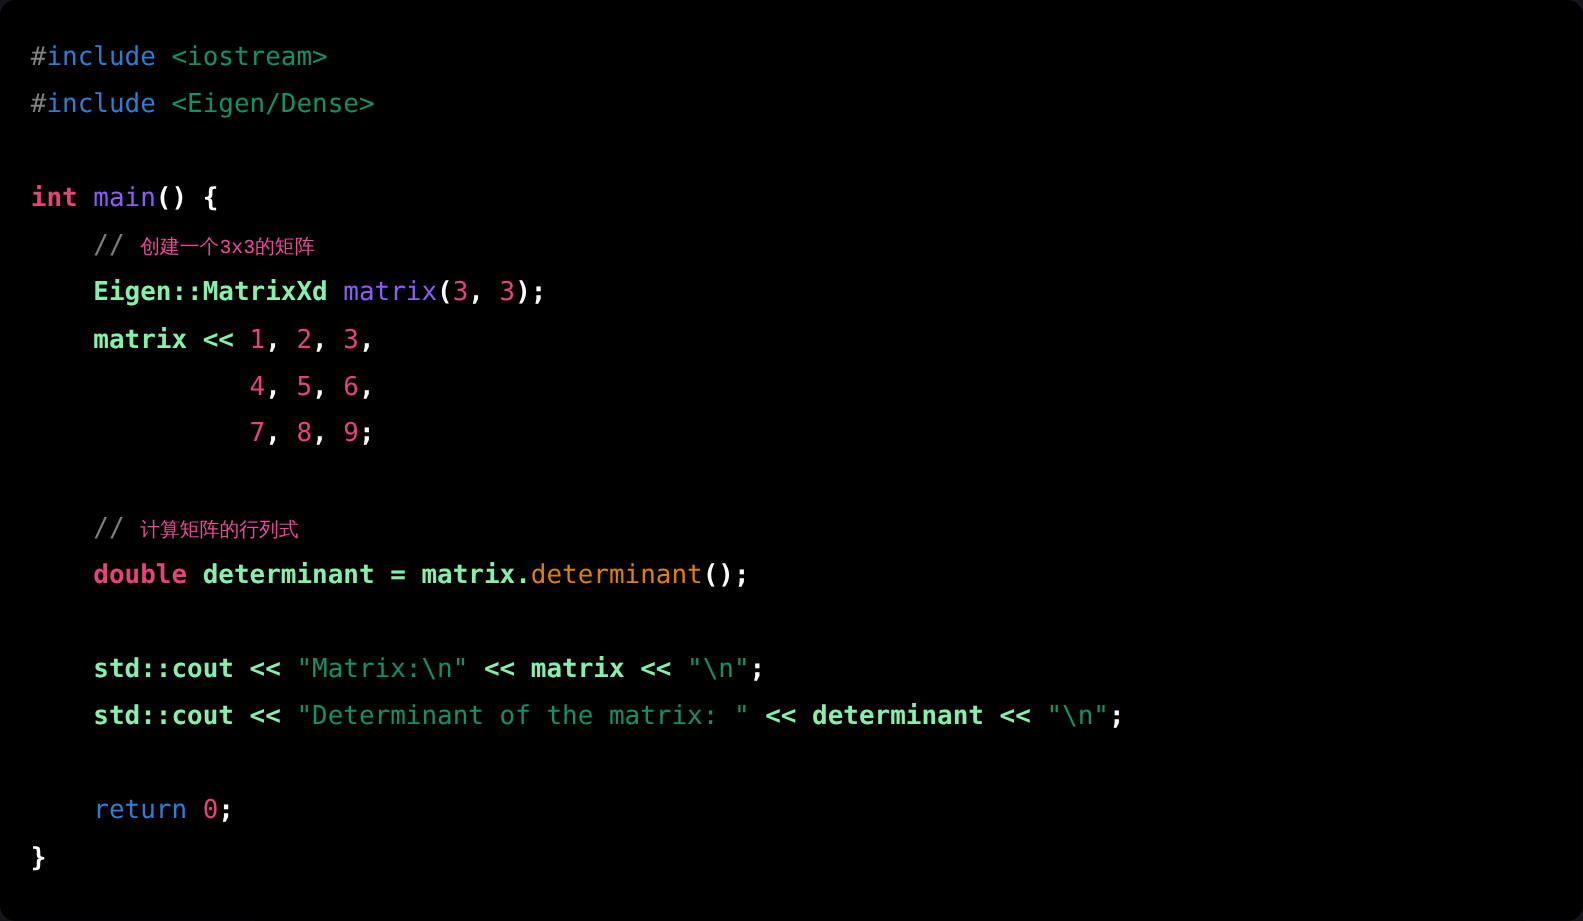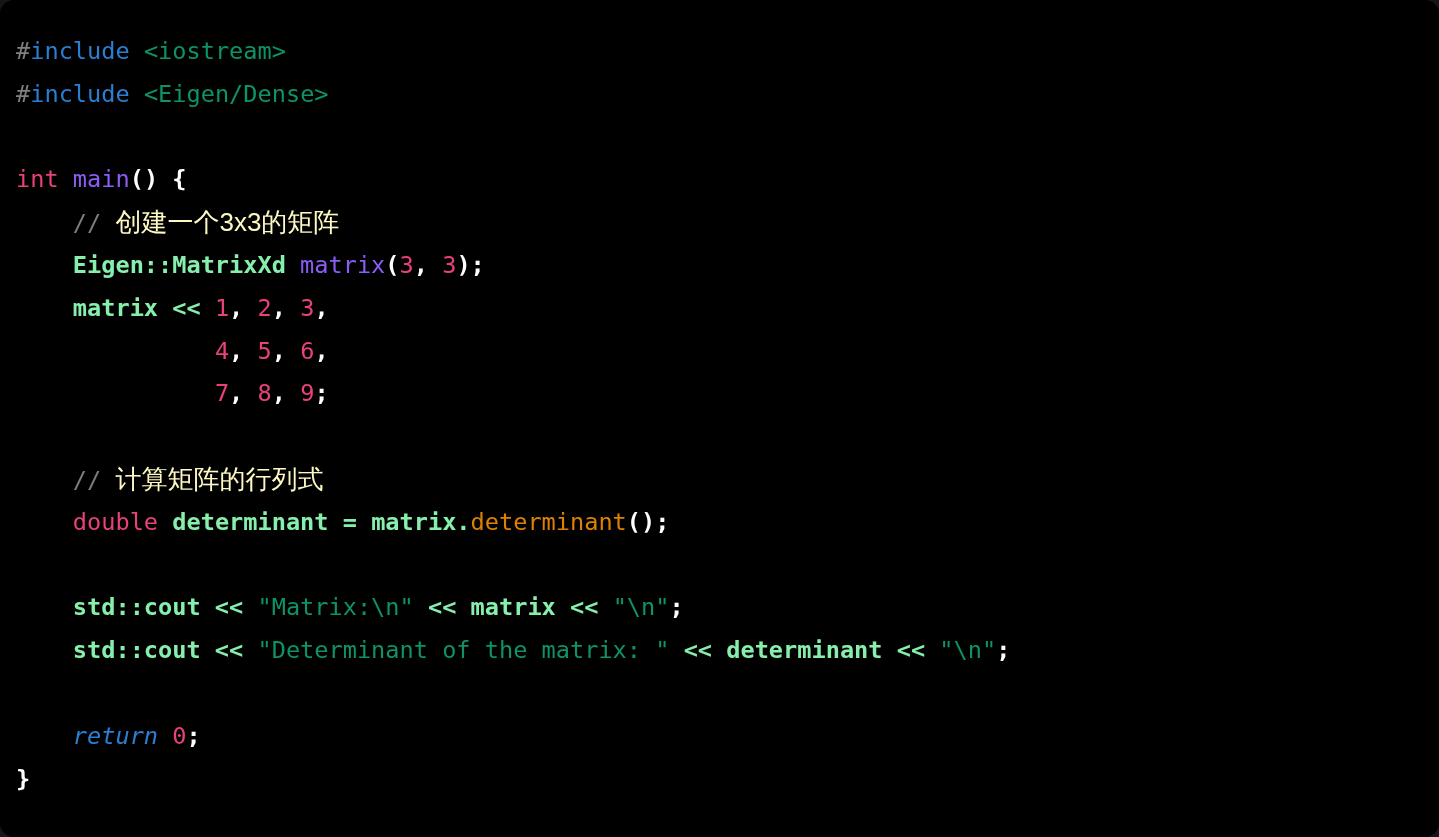--- a/index.html
+++ b/index.html
@@ -37,38 +37,38 @@
     font-size: 23.6px;
     line-height: 42.8px;
     letter-spacing: 0px;
     white-space: pre;
     tab-size: 4;
   }
 
   .ln {
     display: block;
     height: 42.8px;
-    padding-left: 16px;
+    padding-left: 28px;
     white-space: pre;
   }
 
   
   .t-plain   { color: #86efac; font-weight: bold; }
   .t-punct   { color: #ffffff; font-weight: bold; }
   .t-hash    { color: #808080; font-weight: normal; }
   .t-pre     { color: #2a7fd4; font-weight: normal; }
   .t-header  { color: #0e9268; font-weight: normal; }
-  .t-type    { color: #e8417c; font-weight: normal; }
-  .t-ctrl    { color: #2a7fd4; font-weight: normal; font-style: italic; }
+  .t-type    { color: #e8417c; font-weight: bold; }
+  .t-ctrl    { color: #2a7fd4; font-weight: normal; }
   .t-fn      { color: #8b5cf6; font-weight: normal; }
   .t-method  { color: #df8100; font-weight: normal; }
   .t-num     { color: #e8417c; font-weight: normal; }
   .t-str     { color: #0e9268; font-weight: normal; }
   .t-comment { color: #7d7d7d; font-weight: normal; font-family: "DejaVu Sans Mono", "Liberation Mono", monospace; }
-  .t-comment-cjk { color: #fef9c3; font-weight: normal; font-family: Liberation Sans, sans-serif; font-size: 26px; }
+  .t-comment-cjk { color: #ec4899; font-weight: normal; font-family: Liberation Mono, monospace; font-size: 18px; }
   .t-blank   { color: transparent; }
 </style>
 </head>
 <body>
 
 <div id="code-card">
   <pre id="code-block"><span class="ln"><span class="t-hash">#</span><span class="t-pre">include</span><span class="t-plain"> </span><span class="t-header">&lt;iostream&gt;</span></span><span class="ln"><span class="t-hash">#</span><span class="t-pre">include</span><span class="t-plain"> </span><span class="t-header">&lt;Eigen/Dense&gt;</span></span><span class="ln"><span class="t-blank">&nbsp;</span></span><span class="ln"><span class="t-type">int</span><span class="t-plain"> </span><span class="t-fn">main</span><span class="t-punct">() {</span></span><span class="ln"><span class="t-comment">    // </span><span class="t-comment-cjk">创建一个3x3的矩阵</span></span><span class="ln"><span class="t-plain">    Eigen::MatrixXd </span><span class="t-fn">matrix</span><span class="t-punct">(</span><span class="t-num">3</span><span class="t-punct">, </span><span class="t-num">3</span><span class="t-punct">);</span></span><span class="ln"><span class="t-plain">    matrix &lt;&lt; </span><span class="t-num">1</span><span class="t-punct">, </span><span class="t-num">2</span><span class="t-punct">, </span><span class="t-num">3</span><span class="t-punct">,</span></span><span class="ln"><span class="t-plain">              </span><span class="t-num">4</span><span class="t-punct">, </span><span class="t-num">5</span><span class="t-punct">, </span><span class="t-num">6</span><span class="t-punct">,</span></span><span class="ln"><span class="t-plain">              </span><span class="t-num">7</span><span class="t-punct">, </span><span class="t-num">8</span><span class="t-punct">, </span><span class="t-num">9</span><span class="t-punct">;</span></span><span class="ln"><span class="t-blank">&nbsp;</span></span><span class="ln"><span class="t-comment">    // </span><span class="t-comment-cjk">计算矩阵的行列式</span></span><span class="ln"><span class="t-plain">    </span><span class="t-type">double</span><span class="t-plain"> determinant = matrix.</span><span class="t-method">determinant</span><span class="t-punct">();</span></span><span class="ln"><span class="t-blank">&nbsp;</span></span><span class="ln"><span class="t-plain">    std::cout &lt;&lt; </span><span class="t-str">"Matrix:\n"</span><span class="t-plain"> &lt;&lt; matrix &lt;&lt; </span><span class="t-str">"\n"</span><span class="t-punct">;</span></span><span class="ln"><span class="t-plain">    std::cout &lt;&lt; </span><span class="t-str">"Determinant of the matrix: "</span><span class="t-plain"> &lt;&lt; determinant &lt;&lt; </span><span class="t-str">"\n"</span><span class="t-punct">;</span></span><span class="ln"><span class="t-blank">&nbsp;</span></span><span class="ln"><span class="t-plain">    </span><span class="t-ctrl">return</span><span class="t-plain"> </span><span class="t-num">0</span><span class="t-punct">;</span></span><span class="ln"><span class="t-punct">}</span></span></pre>
 </div>
 
 </body></html>

